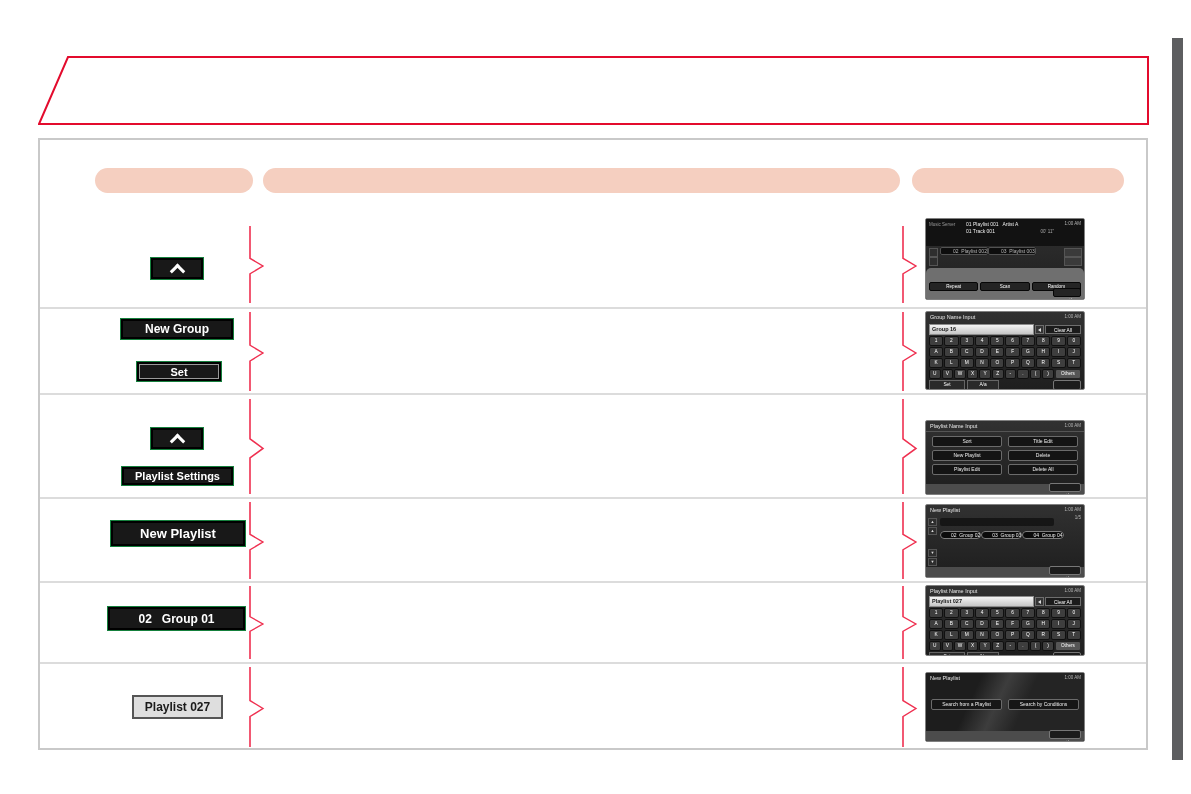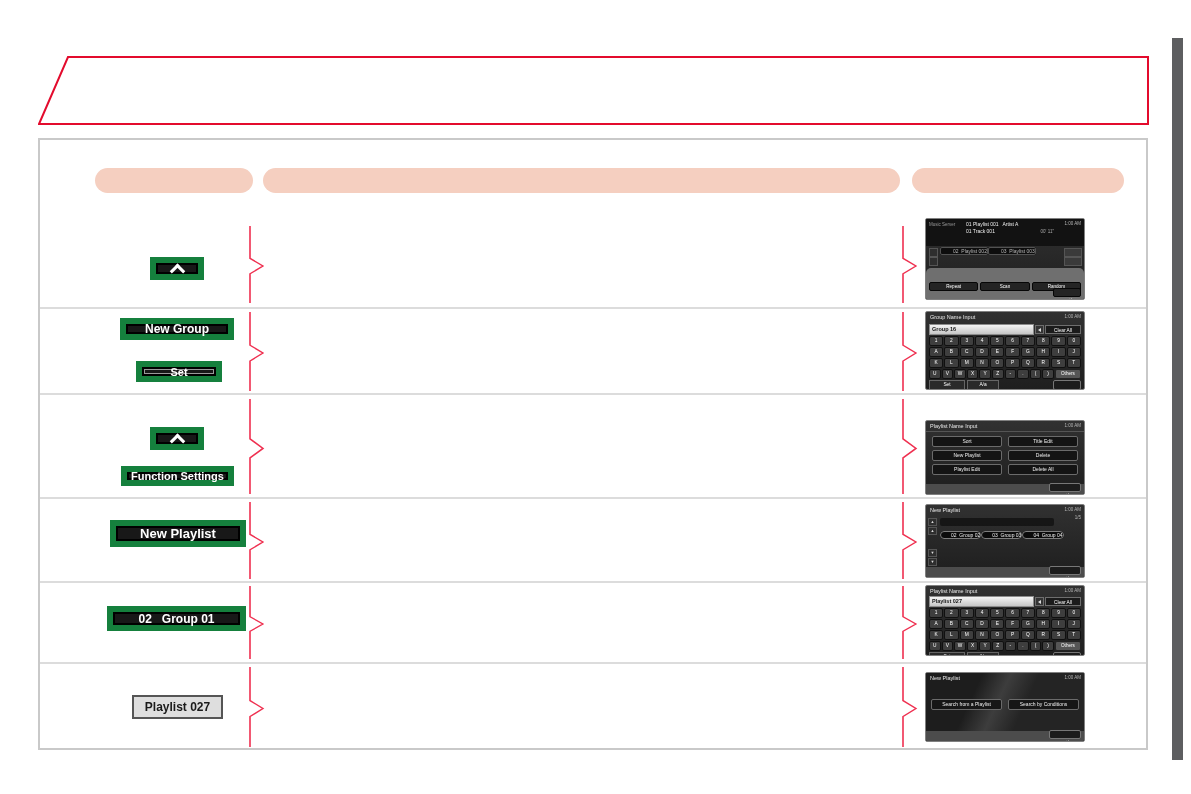--- a/index.html
+++ b/index.html
@@ -18,21 +18,21 @@
   .pill2{left:263px;width:637px;}
   .pill3{left:912px;width:212px;}
   .sep{left:40px;width:1106px;height:2px;background:#dcdcdc;}
 
   
   .zig{width:18px;}
   .zig polyline{fill:none;stroke:#ef3050;stroke-width:1.6;}
 
   
   .hbtn{display:flex;align-items:center;justify-content:center;box-sizing:border-box;
-        background:#181818;border:6px solid #15803d;box-shadow:inset 0 0 0 2px #000;
+        background:#181818;border:1px solid #15803d;box-shadow:inset 0 0 0 2px #000;
         color:#fff;font-weight:bold;white-space:pre;}
   .hbtn-light{background:#dedede;border:2px solid #555;box-shadow:none;color:#1a1a1a;}
   .hbtn-set{box-shadow:inset 0 0 0 2px #000, inset 0 0 0 3px #9a9a9a;}
   .chev{display:inline-block;width:8px;height:8px;border-left:3px solid #fff;
         border-top:3px solid #fff;transform:rotate(45deg) translate(2px,2px);}
 
   
   .screen{left:925px;width:160px;box-sizing:border-box;background:linear-gradient(#313131,#1e1e1e);
           border:1px solid #808080;border-radius:2px;color:#ddd;overflow:hidden;font-size:5px;
           white-space:pre;}
@@ -180,21 +180,21 @@
 
 <div class="abs hbtn" style="left:120px;top:318px;width:114px;height:22px;font-size:12px">New Group</div>
 
 <div class="abs hbtn hbtn-set" style="left:136px;top:361px;width:86px;height:21px;font-size:11px">Set</div>
 
 <div class="abs hbtn" style="left:150px;top:427px;width:54px;height:23px">
   <span class="chev"></span>
   
 </div>
 
-<div class="abs hbtn" style="left:121px;top:466px;width:113px;height:20px;font-size:11px">Function Settings</div>
+<div class="abs hbtn" style="left:121px;top:466px;width:113px;height:20px;font-size:11px">Playlist Settings</div>
 
 <div class="abs hbtn" style="left:110px;top:520px;width:136px;height:27px;font-size:13px">New Playlist</div>
 
 <div class="abs hbtn" style="left:107px;top:606px;width:139px;height:25px;font-size:12px">02   Group 01</div>
 
 <div class="abs hbtn hbtn-light" style="left:132px;top:695px;width:91px;height:24px;font-size:12px">Playlist 027</div>
 
 <div class="abs screen" style="top:218px;height:82px">
   <div class="p-head">
     <span class="p-src">Music Server</span>

